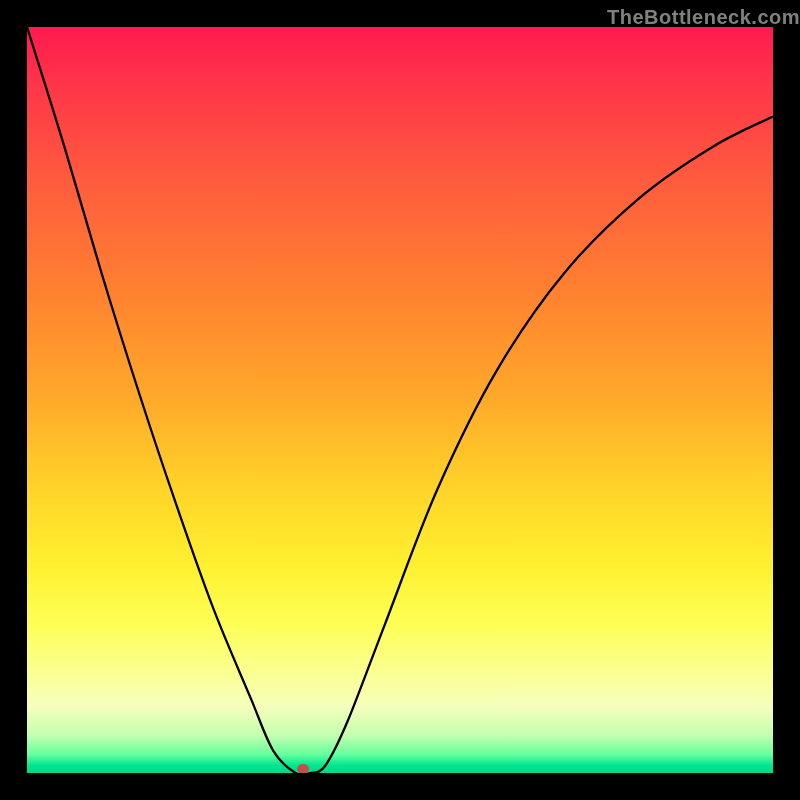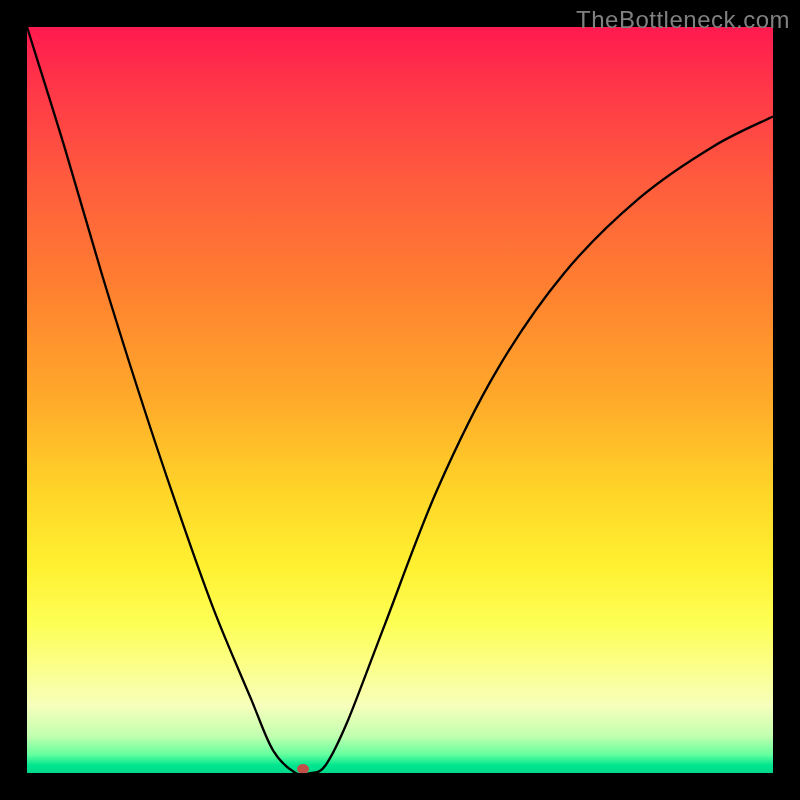--- a/index.html
+++ b/index.html
@@ -13,23 +13,23 @@
   }
   .container {
     position: relative;
     width: 800px;
     height: 800px;
     background: #000;
   }
   .watermark {
     position: absolute;
     top: 6px;
-    right: 10px;
-    font-size: 24px;
-    font-weight: normal;
+    right: 0;
+    font-size: 20px;
+    font-weight: bold;
     color: #808080;
     letter-spacing: 0.5px;
     z-index: 10;
   }
   .plot-area {
     position: absolute;
     left: 27px;
     top: 27px;
     width: 746px;
     height: 746px;

